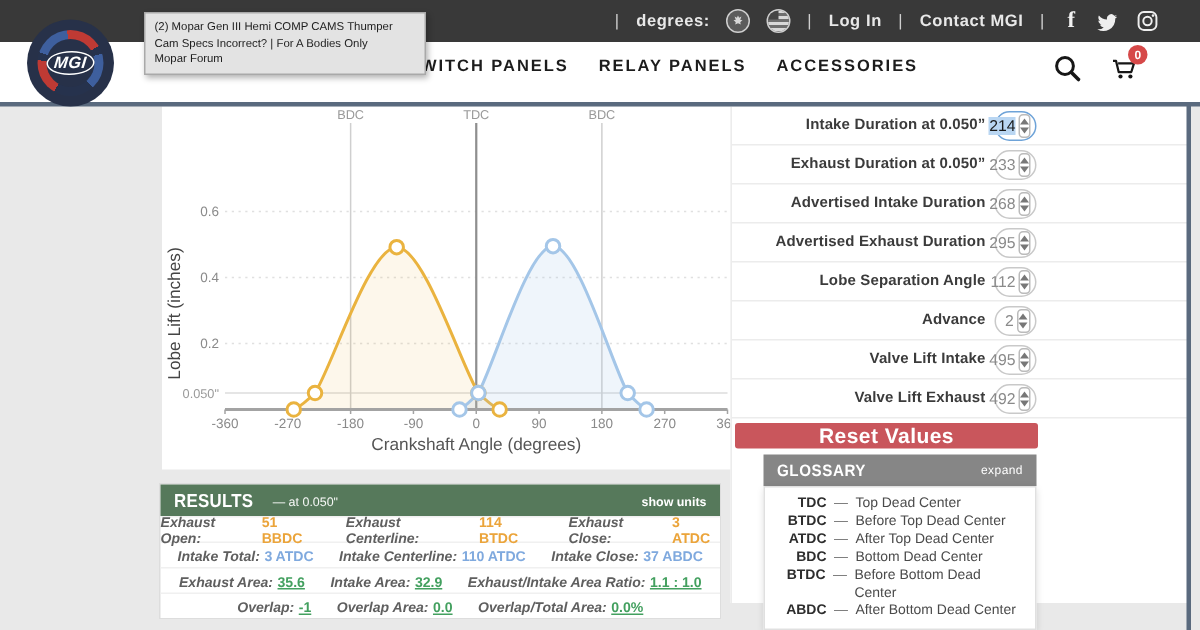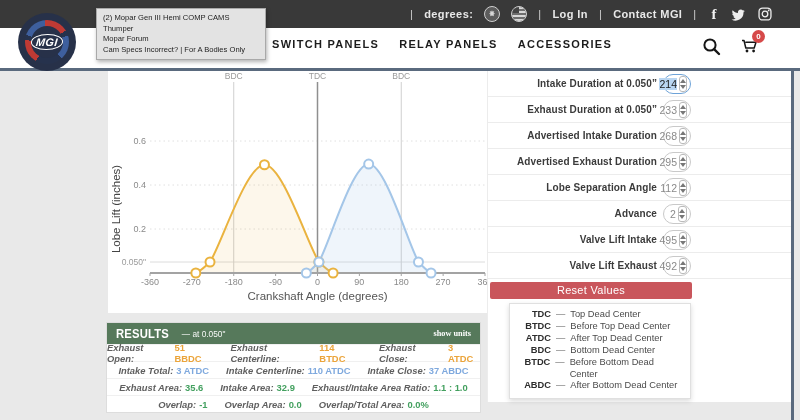--- a/index.html
+++ b/index.html
@@ -32,21 +32,21 @@
   .logo { position:absolute; left:18px; top:13px; width:58px; height:58px; border-radius:50%;
           background:#273149; z-index:6; display:flex; align-items:center; justify-content:center; }
   .logo-ring { width:44px; height:44px; border-radius:50%;
           background:conic-gradient(from 210deg,#bf3a34 0 18%,#26324d 18% 22%,#3e5f9e 22% 40%,#bf3a34 40% 58%,#26324d 58% 62%,#3e5f9e 62% 80%,#26324d 80% 100%);
           display:flex; align-items:center; justify-content:center; }
   .logo-core { width:32px; height:32px; border-radius:50%; background:#273149; display:flex; align-items:center; justify-content:center; }
   .logo-text { color:#fff; font-style:italic; font-weight:700; font-size:11px; letter-spacing:.3px;
                border:1.5px solid #fff; border-radius:50%; padding:1px 4px; transform:skewX(-6deg); }
 
   
-  .tooltip { position:absolute; left:96px; top:8px; width:170px; background:#e3e3e3; border:1px solid #a9a9a9;
+  .tooltip { position:absolute; left:96px; top:8px; width:188px; background:#e3e3e3; border:1px solid #a9a9a9;
              box-shadow:1px 2px 4px rgba(0,0,0,.3); padding:4px 6px; z-index:10;
              font-size:7.6px; line-height:10.6px; color:#1d1d1d; }
 
   
   .frame-top { position:absolute; left:0; top:68px; width:800px; height:3px; background:#5a6a7e; z-index:3; }
   .frame-right { position:absolute; left:791px; top:68px; width:3px; height:352px; background:#5a6a7e; z-index:3; }
 
   
   .chart-card { position:absolute; left:108px; top:71px; width:379px; height:242px; background:#fff; }
   .chart-card svg { display:block; }
@@ -61,50 +61,50 @@
   .finput.focused { border-color:#6ea3d8; }
   .fval { font-size:10.5px; color:#8a8a8a; }
   .fval.selected { background:#b9d6f2; color:#1a1a1a; }
   .spin { width:11px; height:16px; border:1px solid #bbb; border-radius:3px; background:#fff;
           display:flex; flex-direction:column; align-items:center; justify-content:center; gap:2px; cursor:pointer; }
   .spin i { display:block; width:0; height:0; border-left:3px solid transparent; border-right:3px solid transparent; }
   .spin .up { border-bottom:4px solid #777; }
   .spin .dn { border-top:4px solid #777; }
 
   .reset-btn { display:block; width:202px; height:17px; margin:3px 0 0 2px; background:#c9565c; border:none;
-               border-radius:2px; color:#fff; font-size:11px; font-weight:400; text-align:center; line-height:17px;
+               border-radius:2px; color:#fff; font-size:14px; font-weight:700; text-align:center; line-height:17px;
                letter-spacing:.3px; cursor:pointer; font-family:"Liberation Sans",sans-serif; }
 
   
   .glossary { margin:4px 0 0 21px; width:182px; }
   .gloss-head { height:21px; background:#868686; color:#fff; display:flex; align-items:center;
                 justify-content:space-between; padding:0 9px; }
   .gloss-title { font-size:11px; font-weight:700; letter-spacing:.4px; transform:scaleX(.92); transform-origin:left; }
   .gloss-expand { font-size:8px; letter-spacing:.3px; cursor:pointer; }
   .gloss-list { background:#fff; border:1px solid #e0e0e0; box-shadow:0 2px 5px rgba(0,0,0,.15); padding:5px 8px 6px; }
   .grow { display:flex; align-items:baseline; gap:5px; font-size:9.3px; line-height:11.9px; }
   .gterm { width:33px; text-align:right; font-weight:700; color:#2d2d2d; }
   .gdash { color:#777; }
   .gdef { color:#4a4a4a; }
 
   
   .results { position:absolute; left:106px; top:322px; width:375px; height:91px; background:#fff;
              border:1px solid #ddd; }
   .res-head { height:21px; background:#56795b; color:#fff; display:flex; align-items:center; padding:0 9px; gap:7px; }
   .res-title { font-size:12.5px; font-weight:700; letter-spacing:.2px; transform:scaleX(.9); transform-origin:left; }
   .res-sub { font-size:8.3px; opacity:.95; }
-  .res-units { margin-left:auto; font-size:8.3px; font-weight:700; cursor:pointer;font-family:Liberation Serif, serif; }
+  .res-units { margin-left:auto; font-size:8.3px; font-weight:700; cursor:pointer; }
   .res-row { height:17px; display:flex; align-items:center; justify-content:center; gap:17px; border-top:1px solid #f0f0f0; }
   .res-row:first-of-type { border-top:none; }
   .rcell { display:flex; align-items:center; gap:3px; font-size:9.4px; }
   .rlabel { color:#5f5f5f; font-weight:600;font-style:italic; }
   .rval { font-weight:700; }
   .c-exh { color:#eba43a; }
   .c-int { color:#7fa9de; }
-  .c-grn { color:#43a05f; }
+  .c-grn { color:#43a05f;text-decoration:underline; }
 </style>
 </head>
 <body>
 
 <div class="topbar">
   <span class="sep">|</span>
   <span>degrees:</span>
   <span class="flag">
     <svg width="12" height="12" viewBox="0 0 16 16">
         <path d="M8 3l1 2 2-1-1 3h2l-2 2 .5 2L8 10l-2.5 1 .5-2-2-2h2L5 4l2 1z" fill="#d8d8d8"></path>
@@ -162,22 +162,22 @@
 <div class="logo">
   <div class="logo-ring">
     <div class="logo-core">
       <span class="logo-text">MGI</span>
     </div>
   </div>
 </div>
 
 <div class="tooltip">
   <div>(2) Mopar Gen III Hemi COMP CAMS Thumper</div>
+  <div>Cam Specs Incorrect? | For A Bodies Only</div>
   <div>Mopar Forum</div>
-  <div>Cam Specs Incorrect? | For A Bodies Only</div>
 </div>
 
 <div class="frame-top"></div>
 <div class="frame-right"></div>
 
 <div class="chart-card">
   <svg id="chart-svg" width="379" height="242" viewBox="0 0 379 242">
       <line x1="42" x2="377" y1="158" y2="158" stroke="#e0e0e0" stroke-width="1" stroke-dasharray="1.5 3"></line>
       <line x1="42" x2="377" y1="114" y2="114" stroke="#e0e0e0" stroke-width="1" stroke-dasharray="1.5 3"></line>
       <line x1="42" x2="377" y1="70" y2="70" stroke="#e0e0e0" stroke-width="1" stroke-dasharray="1.5 3"></line>
@@ -308,20 +308,24 @@
       <span class="spin">
           <i class="up"></i>
           <i class="dn"></i>
         </span>
     </span>
   </div>
 
   <button class="reset-btn">Reset Values</button>
 
   <div class="glossary">
+    <div class="gloss-head">
+      <span class="gloss-title">GLOSSARY</span>
+      <span class="gloss-expand">expand</span>
+    </div>
     <div class="gloss-list">
       <div class="grow">
         <span class="gterm">TDC</span>
           <span class="gdash">—</span>
           <span class="gdef">Top Dead Center</span>
       </div>
       <div class="grow">
         <span class="gterm">BTDC</span>
           <span class="gdash">—</span>
           <span class="gdef">Before Top Dead Center</span>

